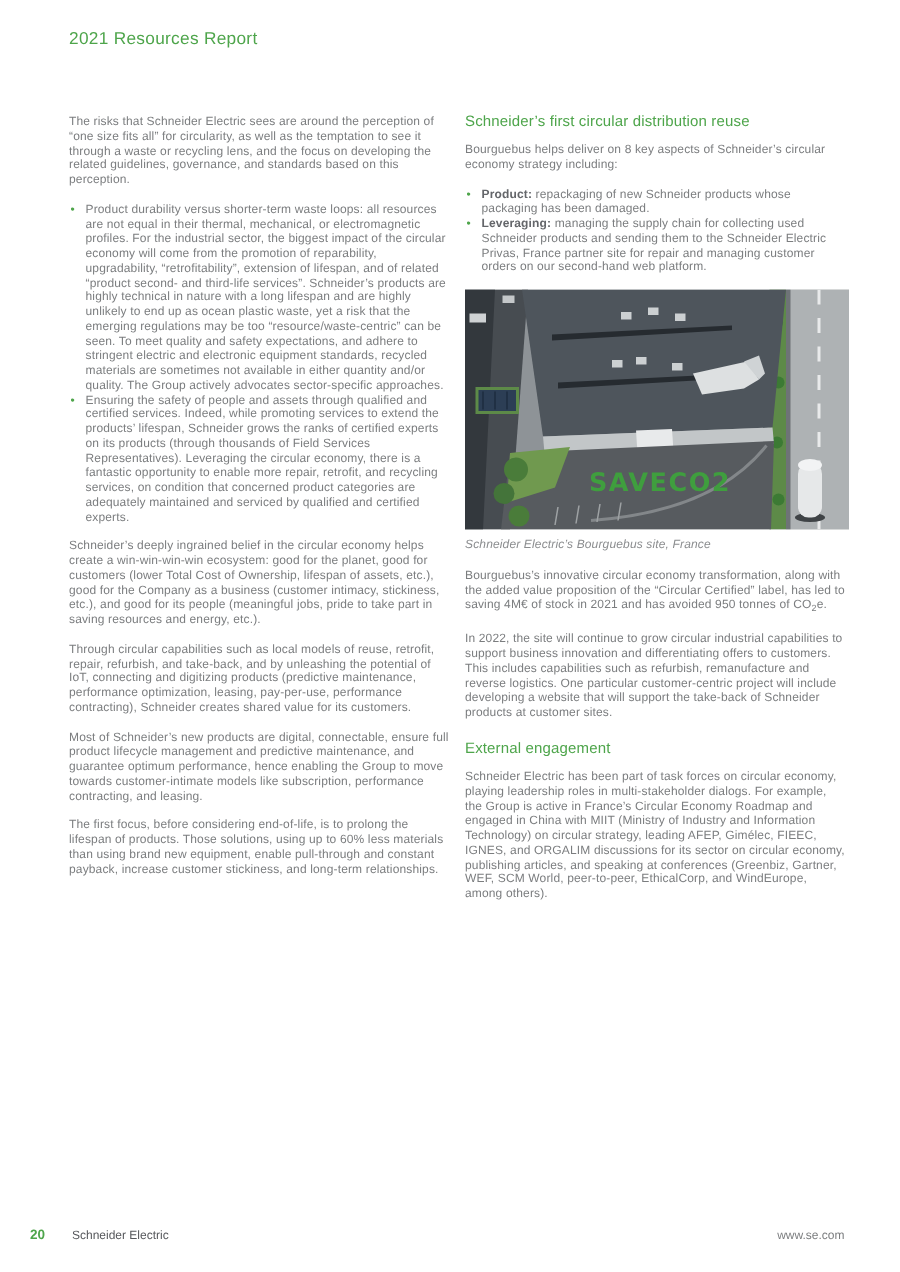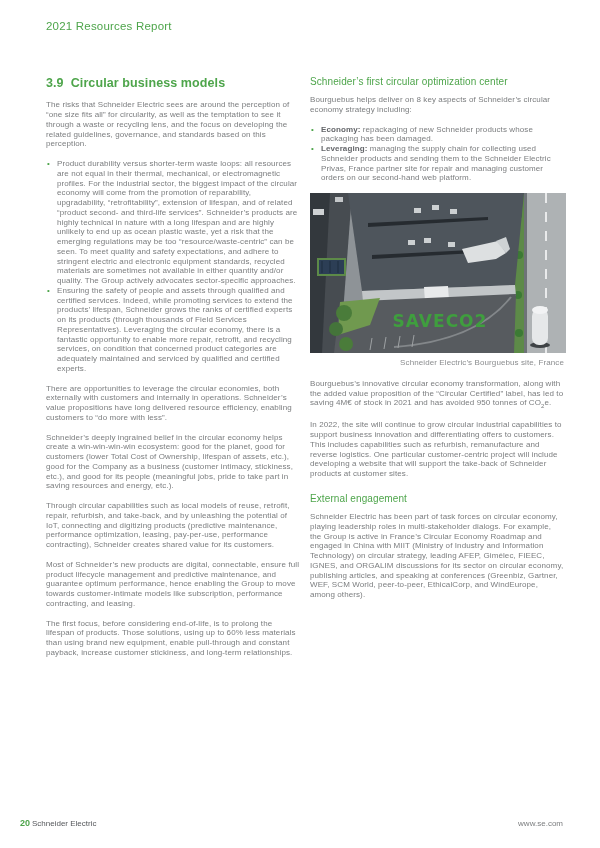--- a/index.html
+++ b/index.html
@@ -24,59 +24,55 @@
   .para { margin-bottom:10px; }
   .bullets { list-style:none; margin-bottom:10px; }
   .bullets li { position:relative; padding-left:11px; }
   .bullets li::before {
     content:"\2022"; position:absolute; left:1px; top:0;
     color:#4ea54b; font-size:8px;
   }
   .bullets li b { color:#64666a; }
   .photo-figure { margin:7px 0 0 0; }
   .photo-frame { width:256px; height:160px; overflow:hidden; display:block; }
-  .caption { font-size:8px; color:#8b8d8f; margin:5px 0 11px 0;text-align:right; }
+  .caption { font-style:italic; font-size:8px; color:#8b8d8f; margin:5px 0 11px 0; }
   sub { font-size:6px; }
   .footer {
     position:absolute; left:0; right:0; top:818px; height:14px;
   }
   .footer .pagenum { position:absolute; left:20px; top:0; font-size:9px; font-weight:bold; color:#4ea54b;text-align:center; }
-  .footer .company { position:absolute; left:32px; top:1px; font-size:8px; color:#55575b; }
+  .footer .company { position:absolute; left:48px; top:1px; font-size:8px; color:#55575b; }
   .footer .site-url { position:absolute; right:37px; top:1px; font-size:8px; color:#7b7d7f; }
 </style>
 </head>
 <body>
 
 <div class="page">
 
   <div class="report-header">2021 Resources Report</div>
 
   <div class="columns">
 
     <div class="col">
-      <div class="h2">
-        <span class="num">3.9</span><span>Circular business models</span>
-      </div>
       <p class="para">The risks that Schneider Electric sees are around the perception of “one size fits all” for circularity, as well as the temptation to see it through a waste or recycling lens, and the focus on developing the related guidelines, governance, and standards based on this perception.</p>
       <ul class="bullets">
         <li>Product durability versus shorter-term waste loops: all resources are not equal in their thermal, mechanical, or electromagnetic profiles. For the industrial sector, the biggest impact of the circular economy will come from the promotion of reparability, upgradability, “retrofitability”, extension of lifespan, and of related “product second- and third-life services”. Schneider’s products are highly technical in nature with a long lifespan and are highly unlikely to end up as ocean plastic waste, yet a risk that the emerging regulations may be too “resource/waste-centric” can be seen. To meet quality and safety expectations, and adhere to stringent electric and electronic equipment standards, recycled materials are sometimes not available in either quantity and/or quality. The Group actively advocates sector-specific approaches.</li>
         <li>Ensuring the safety of people and assets through qualified and certified services. Indeed, while promoting services to extend the products’ lifespan, Schneider grows the ranks of certified experts on its products (through thousands of Field Services Representatives). Leveraging the circular economy, there is a fantastic opportunity to enable more repair, retrofit, and recycling services, on condition that concerned product categories are adequately maintained and serviced by qualified and certified experts.</li>
       </ul>
-      <p class="para">There are opportunities to leverage the circular economies, both externally with customers and internally in operations. Schneider’s value propositions have long delivered resource efficiency, enabling customers to “do more with less”.</p>
       <p class="para">Schneider’s deeply ingrained belief in the circular economy helps create a win-win-win-win ecosystem: good for the planet, good for customers (lower Total Cost of Ownership, lifespan of assets, etc.), good for the Company as a business (customer intimacy, stickiness, etc.), and good for its people (meaningful jobs, pride to take part in saving resources and energy, etc.).</p>
       <p class="para">Through circular capabilities such as local models of reuse, retrofit, repair, refurbish, and take-back, and by unleashing the potential of IoT, connecting and digitizing products (predictive maintenance, performance optimization, leasing, pay-per-use, performance contracting), Schneider creates shared value for its customers.</p>
       <p class="para">Most of Schneider’s new products are digital, connectable, ensure full product lifecycle management and predictive maintenance, and guarantee optimum performance, hence enabling the Group to move towards customer-intimate models like subscription, performance contracting, and leasing.</p>
       <p class="para">The first focus, before considering end-of-life, is to prolong the lifespan of products. Those solutions, using up to 60% less materials than using brand new equipment, enable pull-through and constant payback, increase customer stickiness, and long-term relationships.</p>
     </div>
 
     <div class="col">
-      <div class="h3">Schneider’s first circular optimization center</div>
+      <div class="h3">Schneider’s first circular distribution reuse</div>
       <p class="para">Bourguebus helps deliver on 8 key aspects of Schneider’s circular economy strategy including:</p>
       <ul class="bullets">
-        <li><b>Economy:</b><span> repackaging of new Schneider products whose packaging has been damaged.</span></li>
+        <li><b>Product:</b><span> repackaging of new Schneider products whose packaging has been damaged.</span></li>
         <li><b>Leveraging:</b><span> managing the supply chain for collecting used Schneider products and sending them to the Schneider Electric Privas, France partner site for repair and managing customer orders on our second-hand web platform.</span></li>
       </ul>
 
       <figure class="photo-figure">
         <svg class="photo-frame" viewBox="0 0 256 160" role="img">
 
           <rect x="0" y="0" width="256" height="160" fill="#8e9397"></rect>
 
           <rect x="214" y="0" width="42" height="160" fill="#aeb2b4"></rect>
           <rect x="214" y="0" width="3" height="160" fill="#6e7377"></rect>

